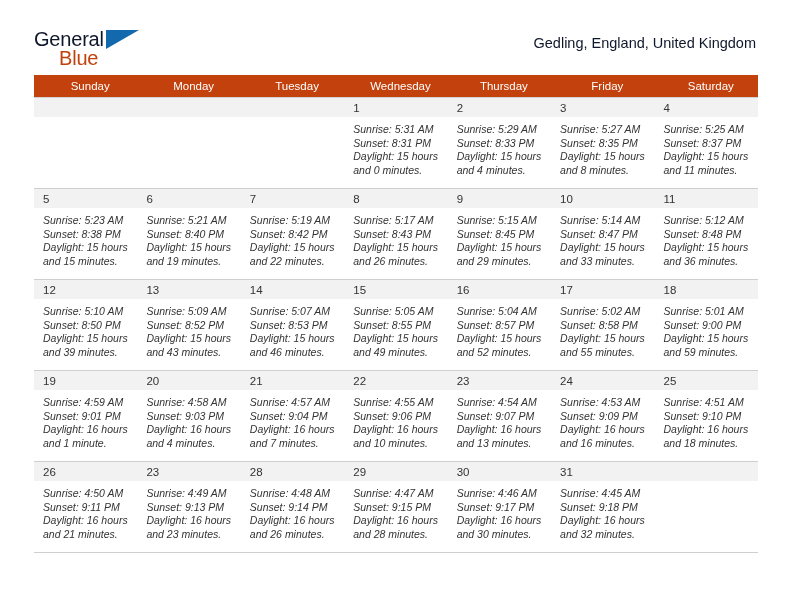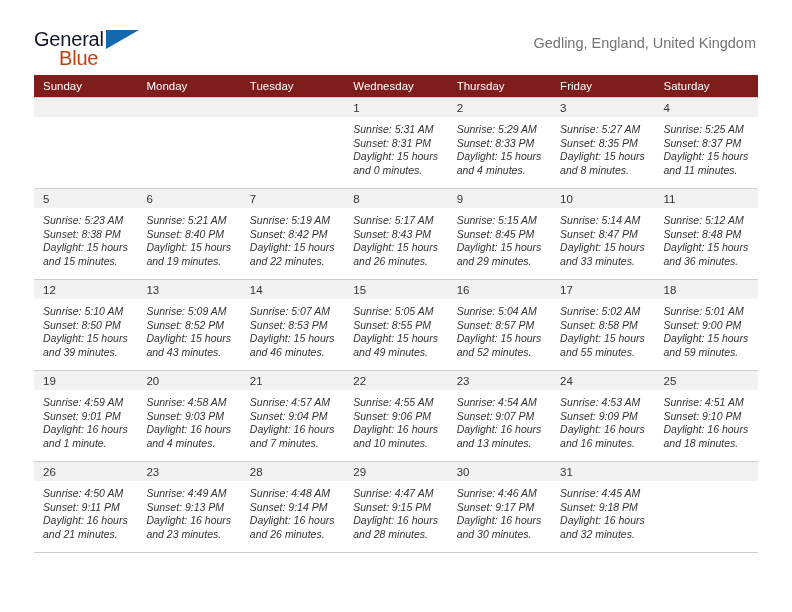--- a/index.html
+++ b/index.html
@@ -71,38 +71,38 @@
   }
   .cal-title {
     font-size: 27px;
     font-weight: normal;
     color: #222222;
     line-height: 32px;
     letter-spacing: 0.1px;
   }
   .cal-subtitle {
     font-size: 14.5px;
-    color: #737373;
+    color: #0f172a;
     line-height: 20px;
     margin-top: 7px;
   }
 
   
   .calendar {
     margin-top: 5px;
     width: 724px;
     border-collapse: collapse;
     table-layout: fixed;
   }
   .calendar th {
-    background: #7f1d1d;
+    background: #c2410c;
     color: #ffffff;
     font-weight: normal;
     font-size: 11.5px;
-    text-align: left;
+    text-align: center;
     padding: 5px 0 5px 9px;
     height: 19px;
     box-sizing: border-box;
     border: none;
   }
   .calendar td {
     vertical-align: top;
     padding: 0;
     height: 90px;
     border-top: 1px solid #cfcfcf;

